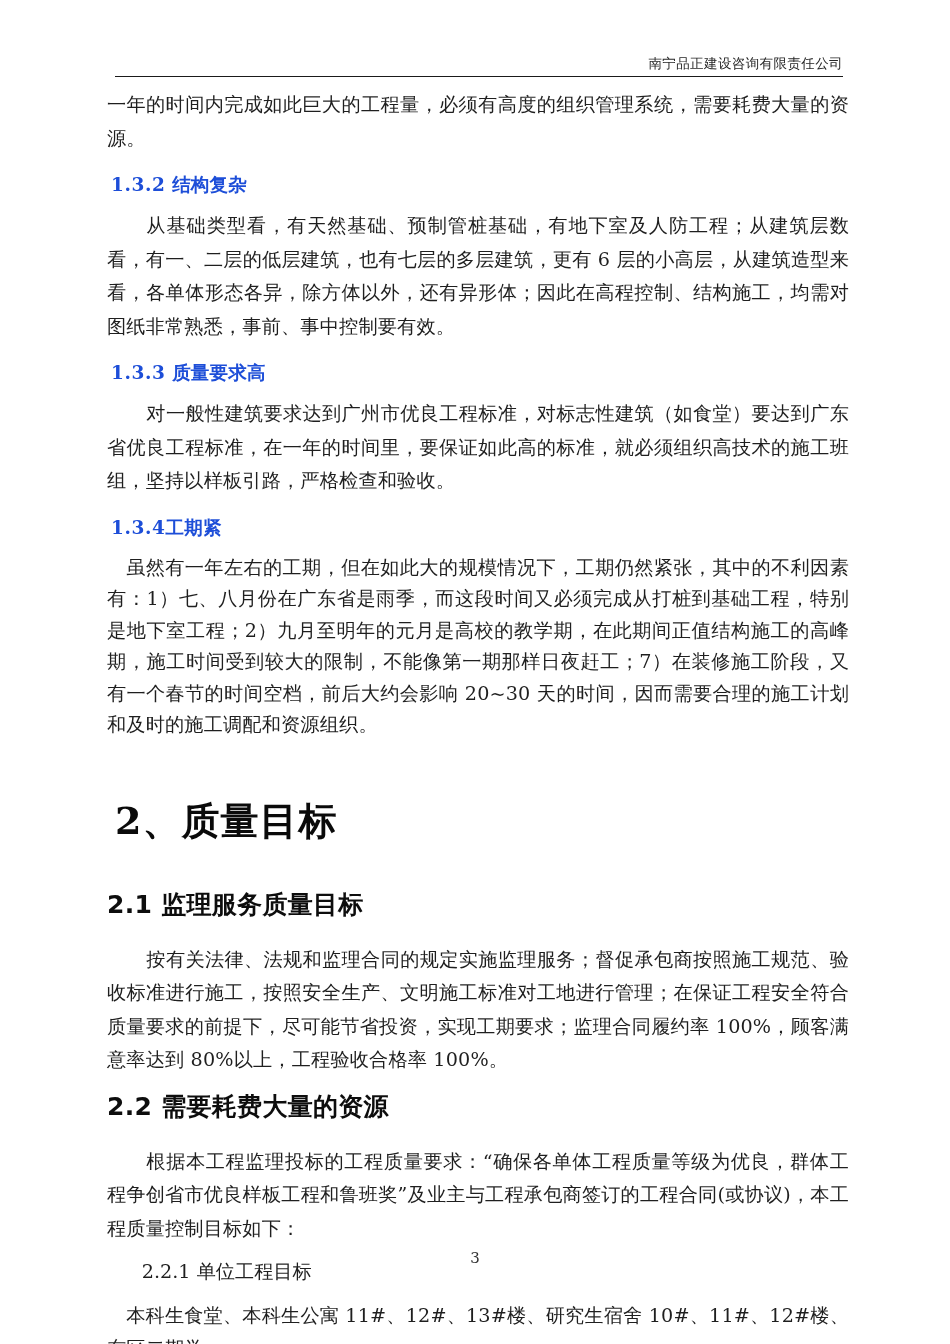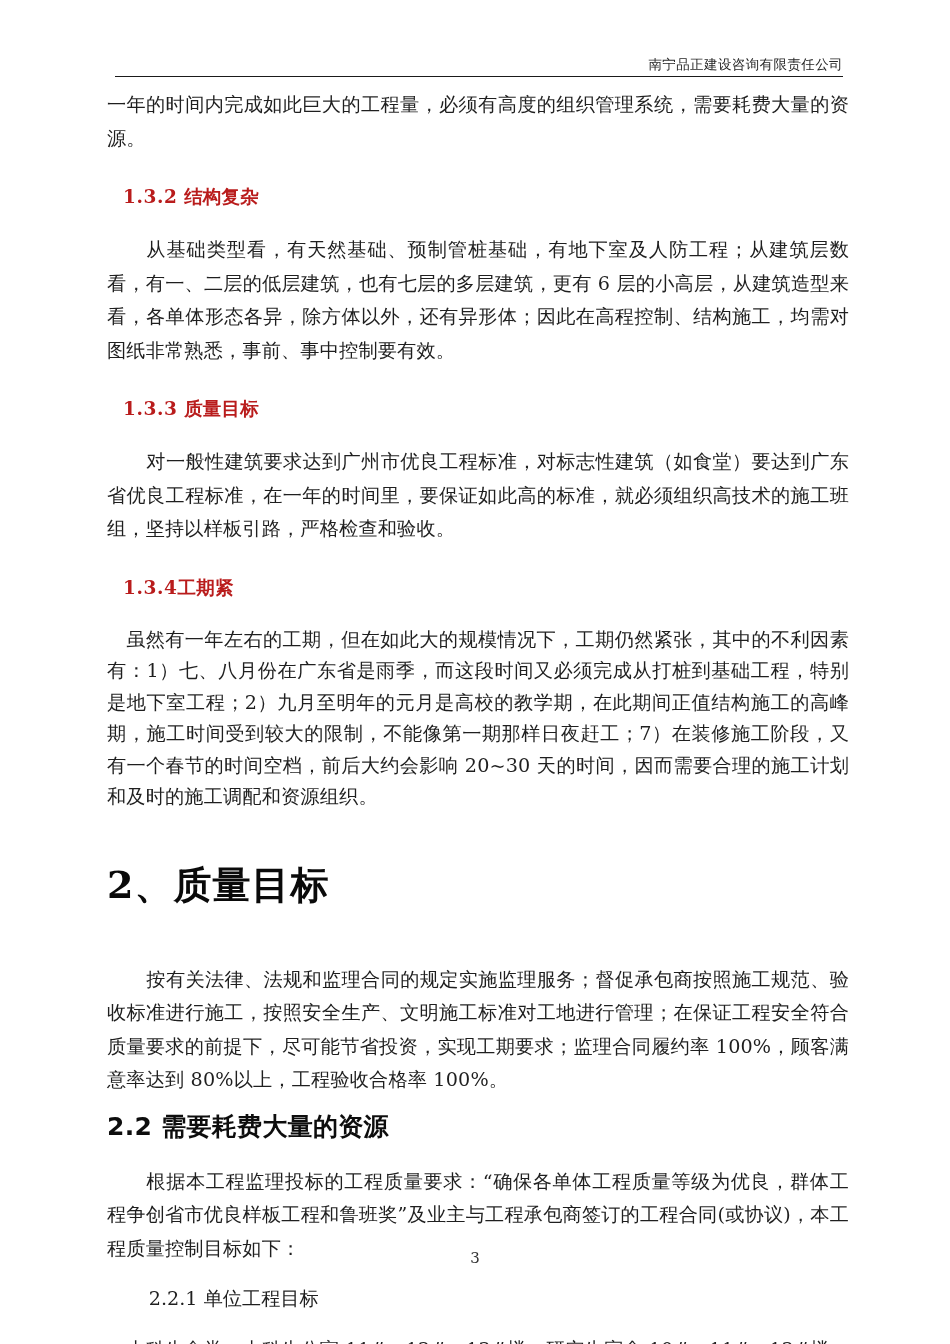--- a/index.html
+++ b/index.html
@@ -27,21 +27,21 @@
 
   
   .header-block {
     position: absolute;
     left: 115px;
     top: 58px;
     width: 728px;
   }
   .header-text {
     text-align: right;
-    font-family: Liberation Sans, sans-serif;
+    font-family: Liberation Mono, monospace;
     font-size: 13.5px;
     letter-spacing: 0.4px;
     color: #262626;
     line-height: 1.1;
     padding-bottom: 3px;
     white-space: nowrap;
   }
   .header-rule {
     border: 0;
     border-top: 1.2px solid #1a1a1a;
@@ -70,56 +70,56 @@
   }
   p.body.indent2 { text-indent: 2.05em; }
   p.body.indent1 { text-indent: 1.0em; }
   p.body.noindent { text-indent: 0; }
 
   
   p.body.tight { line-height: 31.5px; }
 
   
   h3.h3 {
-    margin: 16px;
+    margin: 4px;
     font-family: "DejaVu Sans", "Liberation Sans", sans-serif;
     font-weight: bold;
     font-size: 18.5px;
     line-height: 28px;
     letter-spacing: 0.2px;
-    color: #b91c1c;
+    color: #1d4ed8;
   }
   h3.h3 .num {
     font-family: "DejaVu Serif", "Liberation Serif", serif;
     font-weight: bold;
     letter-spacing: 0.6px;
   }
 
   h2.h2 {
     margin: 0;
     font-family: "DejaVu Sans", "Liberation Sans", sans-serif;
     font-weight: bold;
     font-size: 25px;
     line-height: 36px;
     letter-spacing: 0.3px;
     color: #0d0d0d;
   }
 
   h1.h1 {
-    margin: 0;
+    margin: 8px;
     font-family: "DejaVu Serif", "Liberation Serif", serif;
     font-weight: bold;
     font-size: 38px;
     line-height: 52px;
     letter-spacing: 1px;
     color: #0a0a0a;
   }
 
   h4.h4 {
-    margin: 11px;
+    margin: 4px;
     font-family: "DejaVu Serif", "Liberation Serif", serif;
     font-weight: normal;
     font-size: 19.2px;
     line-height: 33.5px;
     text-indent: 1.6em;
     color: #1f1f1f;
   }
 
   
   .sp-xs { height: 6px; }
@@ -162,21 +162,21 @@
       <span class="num">1.3.2</span>&nbsp;<span>结构复杂</span>
     </h3>
 
     <div class="sp-xs"></div>
 
     <p class="body indent2">从基础类型看，有天然基础、预制管桩基础，有地下室及人防工程；从建筑层数看，有一、二层的低层建筑，也有七层的多层建筑，更有 6 层的小高层，从建筑造型来看，各单体形态各异，除方体以外，还有异形体；因此在高程控制、结构施工，均需对图纸非常熟悉，事前、事中控制要有效。</p>
 
     <div class="sp-s"></div>
 
     <h3 class="h3">
-      <span class="num">1.3.3</span>&nbsp;<span>质量目标</span>
+      <span class="num">1.3.3</span>&nbsp;<span>质量要求高</span>
     </h3>
 
     <div class="sp-xs"></div>
 
     <p class="body indent2">对一般性建筑要求达到广州市优良工程标准，对标志性建筑（如食堂）要达到广东省优良工程标准，在一年的时间里，要保证如此高的标准，就必须组织高技术的施工班组，坚持以样板引路，严格检查和验收。</p>
 
     <div class="sp-s"></div>
 
     <h3 class="h3">
       <span class="num">1.3.4</span><span>工期紧</span>
@@ -185,20 +185,23 @@
     <div class="sp-xs"></div>
 
     <p class="body tight indent1">虽然有一年左右的工期，但在如此大的规模情况下，工期仍然紧张，其中的不利因素有：1）七、八月份在广东省是雨季，而这段时间又必须完成从打桩到基础工程，特别是地下室工程；2）九月至明年的元月是高校的教学期，在此期间正值结构施工的高峰期，施工时间受到较大的限制，不能像第一期那样日夜赶工；7）在装修施工阶段，又有一个春节的时间空档，前后大约会影响 20~30 天的时间，因而需要合理的施工计划和及时的施工调配和资源组织。</p>
 
     <div class="sp-xl"></div>
 
     <h1 class="h1">2、质量目标</h1>
 
     <div class="sp-l"></div>
 
+    <h2 class="h2">
+      <span>2.1</span>&nbsp;<span>监理服务质量目标</span>
+    </h2>
 
     <div class="sp-m"></div>
 
     <p class="body indent2">按有关法律、法规和监理合同的规定实施监理服务；督促承包商按照施工规范、验收标准进行施工，按照安全生产、文明施工标准对工地进行管理；在保证工程安全符合质量要求的前提下，尽可能节省投资，实现工期要求；监理合同履约率 100%，顾客满意率达到 80%以上，工程验收合格率 100%。</p>
 
     <div class="sp-s"></div>
 
     <h2 class="h2">
       <span>2.2</span>&nbsp;<span>需要耗费大量的资源</span>
     </h2>

